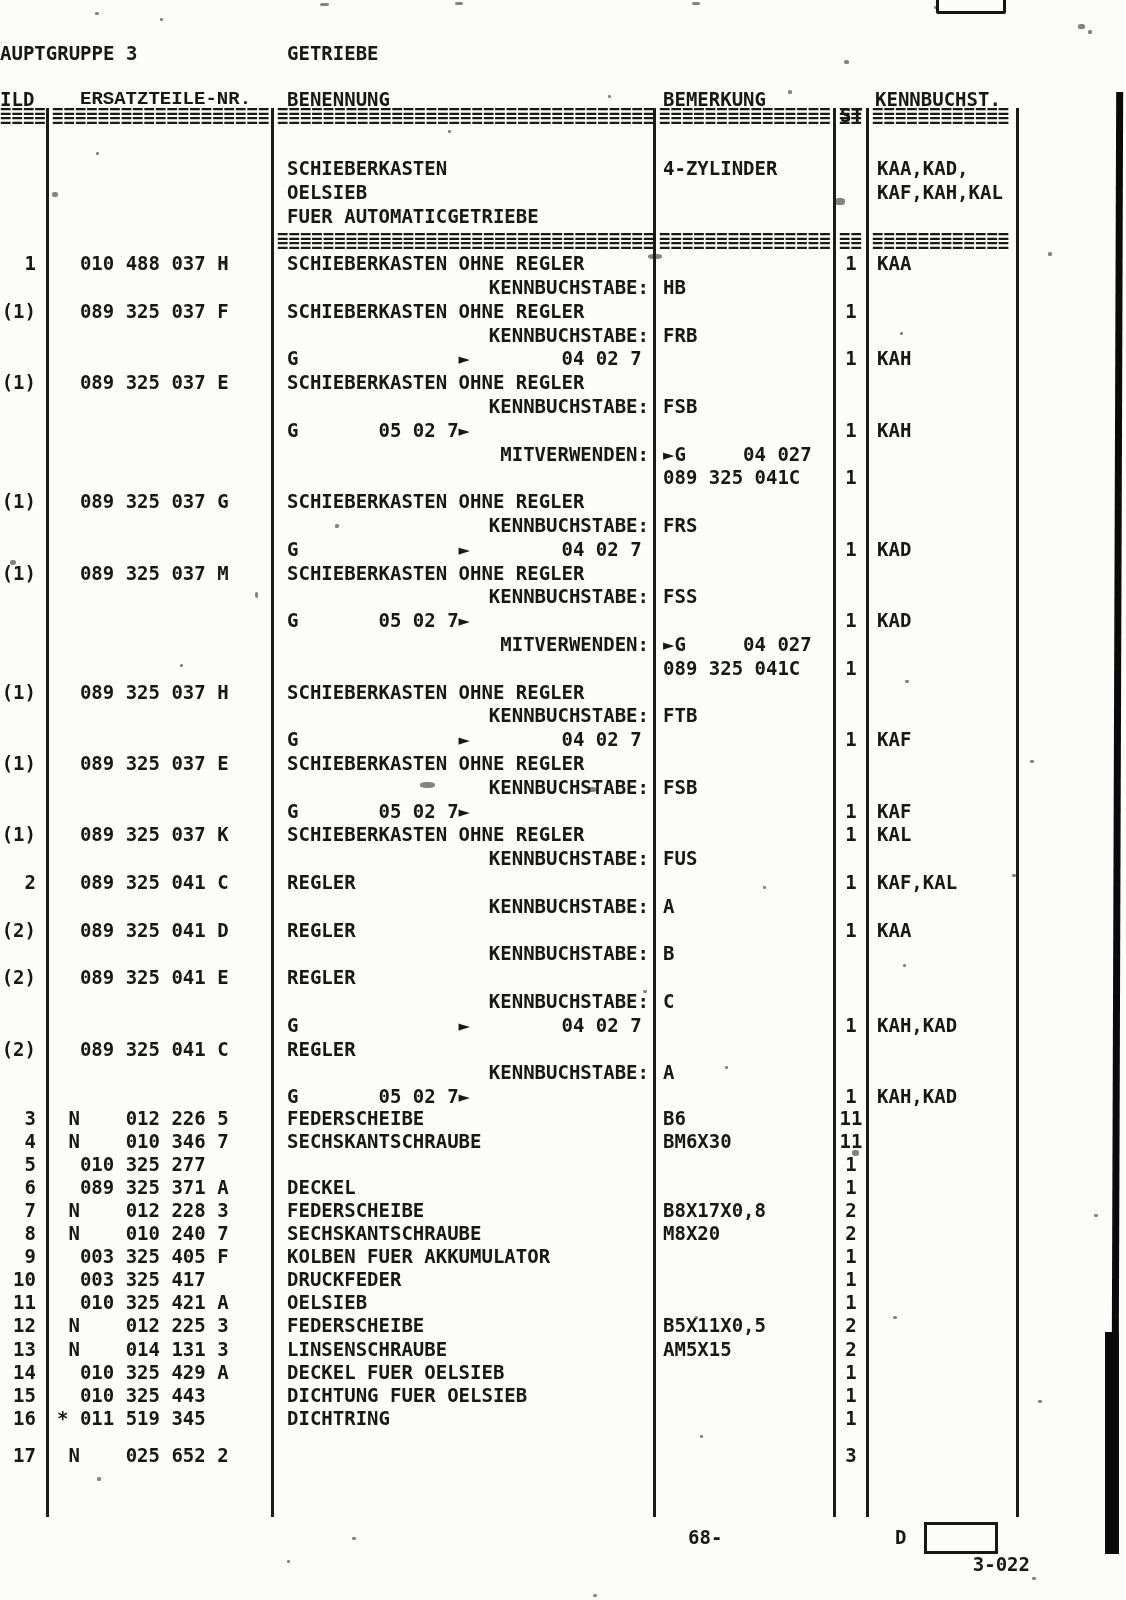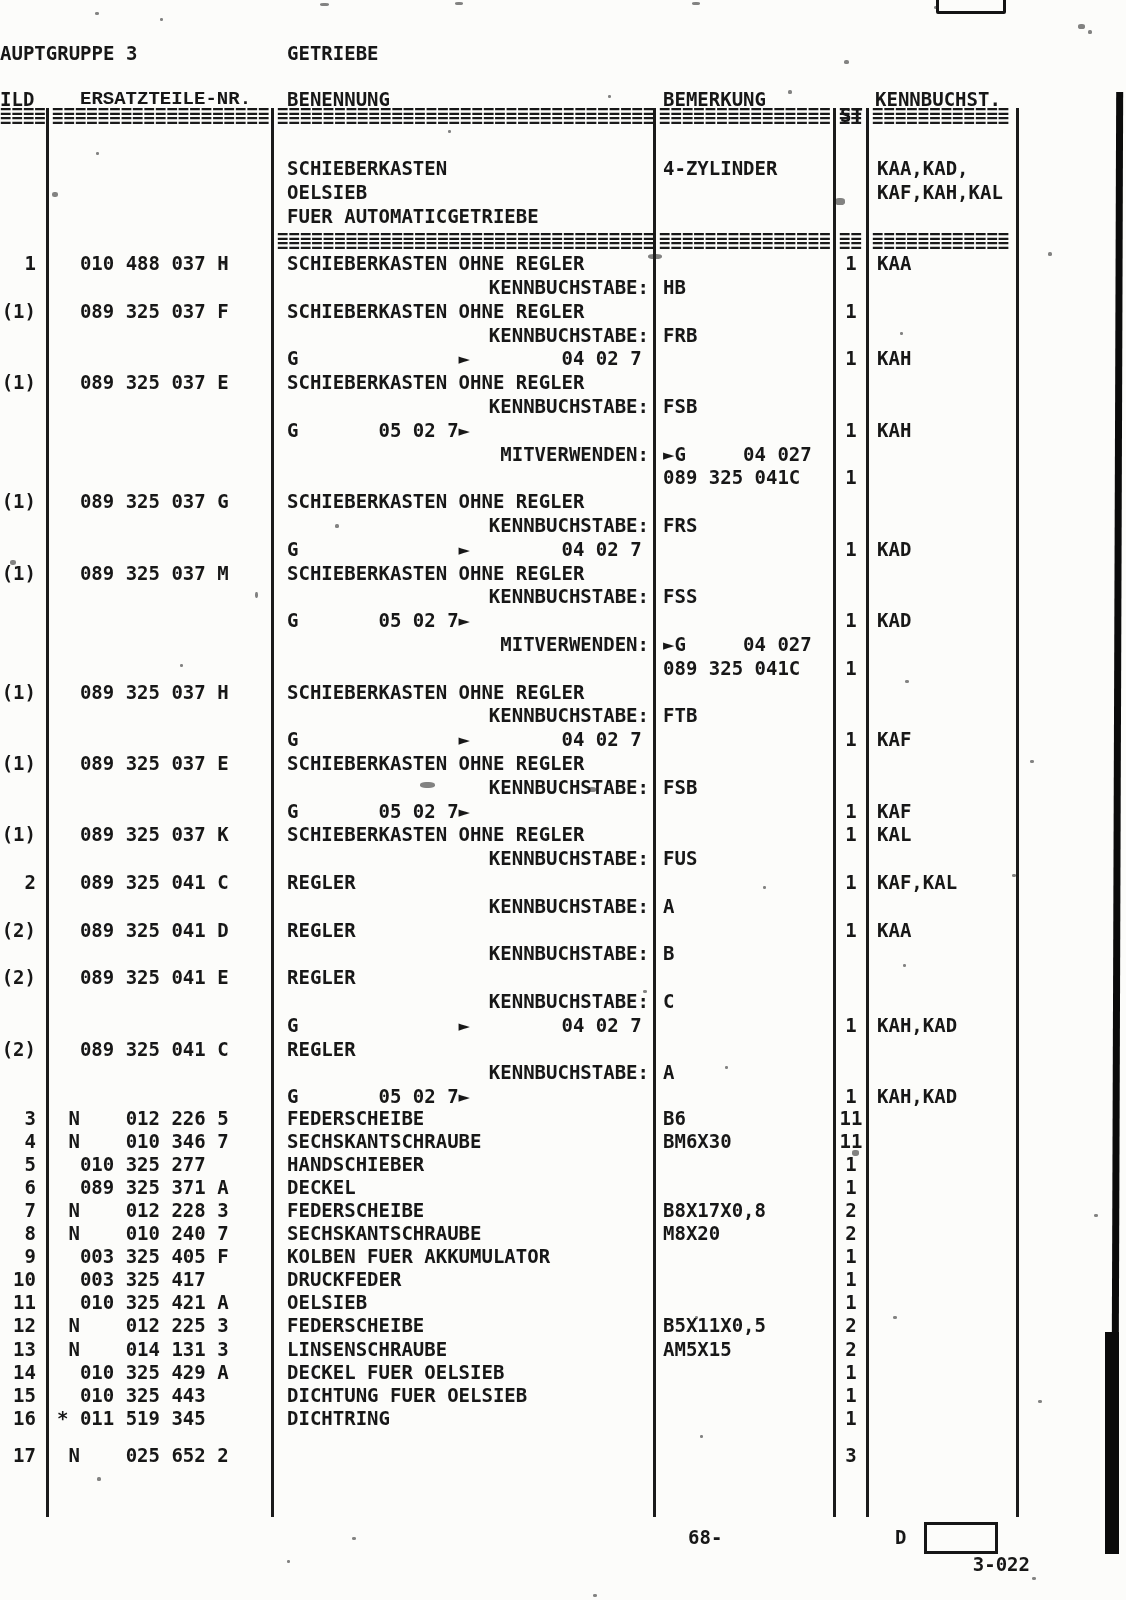--- a/index.html
+++ b/index.html
@@ -256,21 +256,20 @@
       <div class="row" style="top: 1130.05px;">
         <div class="f f-ild">4</div>
         <div class="f f-nr"> N    010 346 7</div>
         <div class="f f-ben">SECHSKANTSCHRAUBE</div>
         <div class="f f-bem">BM6X30</div>
         <div class="f f-st">11</div>
       </div>
       <div class="row" style="top: 1153.1px;">
         <div class="f f-ild">5</div>
         <div class="f f-nr">  010 325 277</div>
-        <div class="f f-ben">HANDSCHIEBER</div>
         <div class="f f-st">1</div>
       </div>
       <div class="row" style="top: 1176.15px;">
         <div class="f f-ild">6</div>
         <div class="f f-nr">  089 325 371 A</div>
         <div class="f f-ben">DECKEL</div>
         <div class="f f-st">1</div>
       </div>
       <div class="row" style="top: 1199.2px;">
         <div class="f f-ild">7</div>

